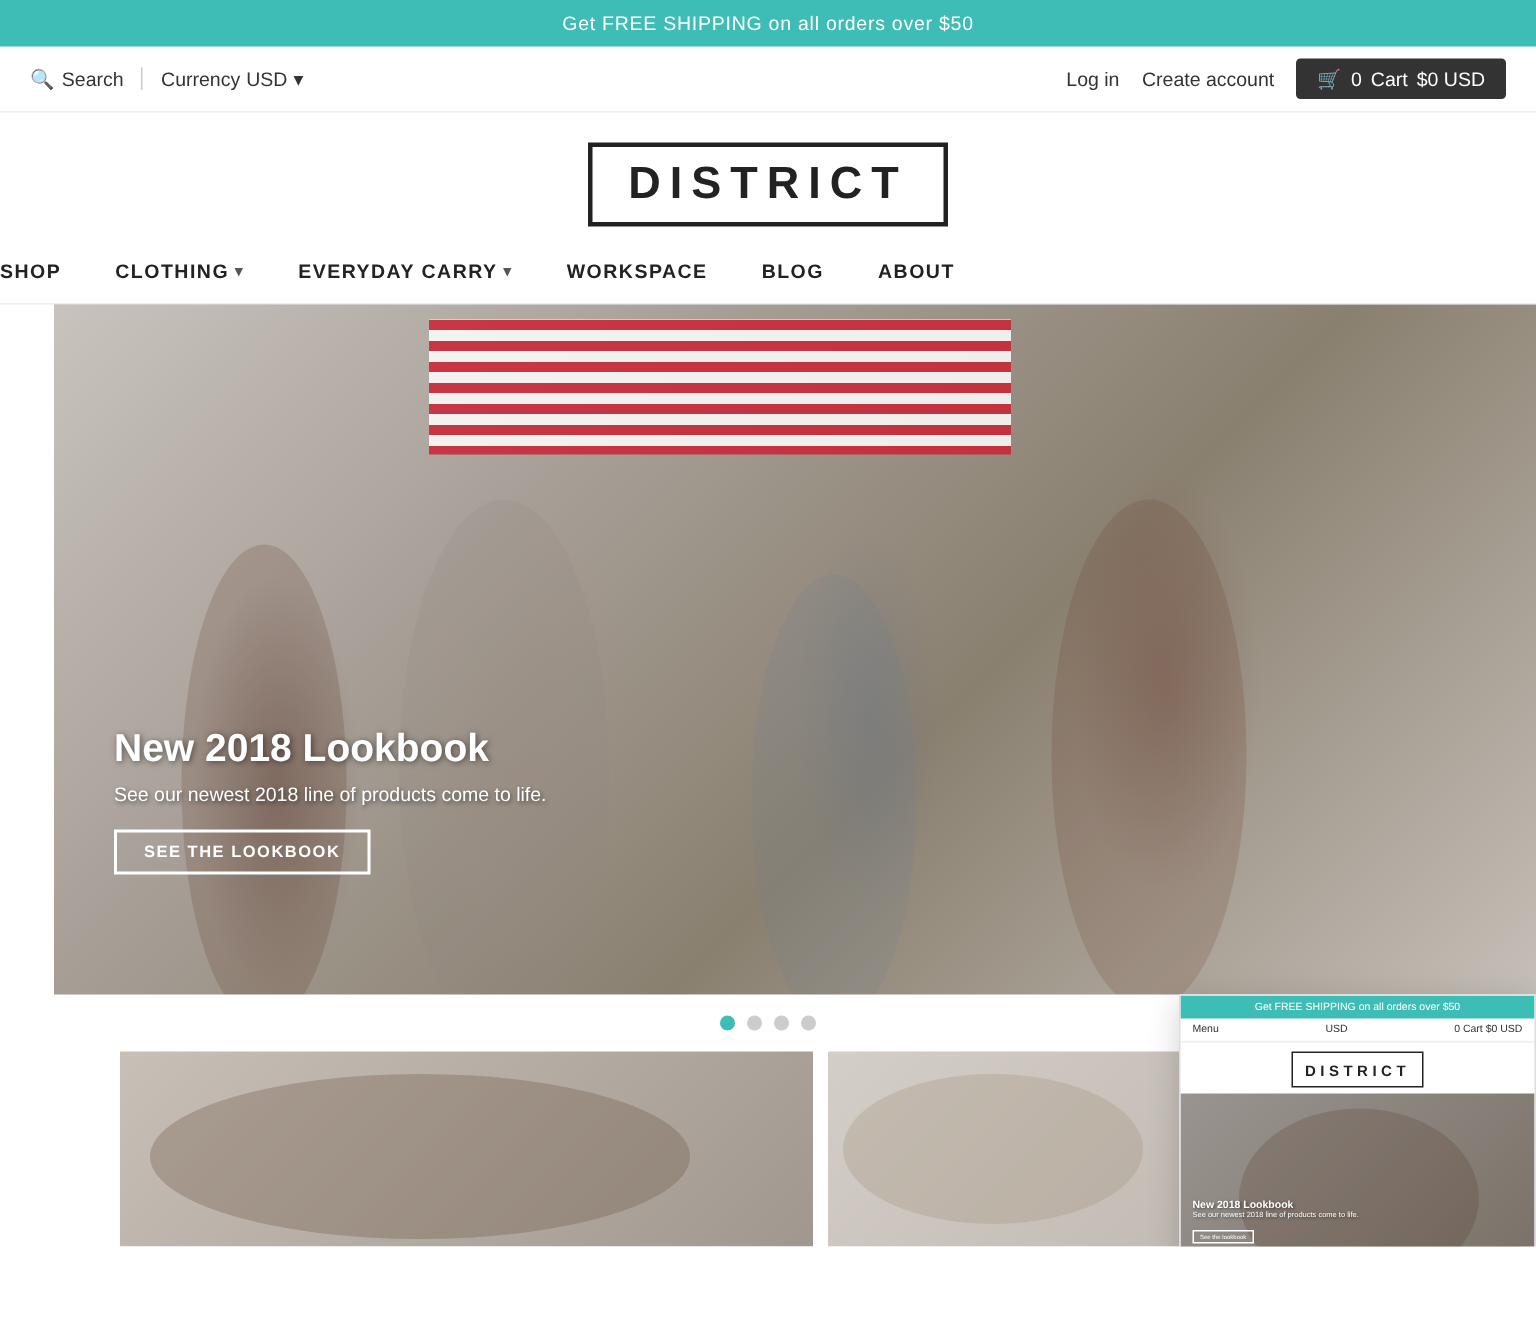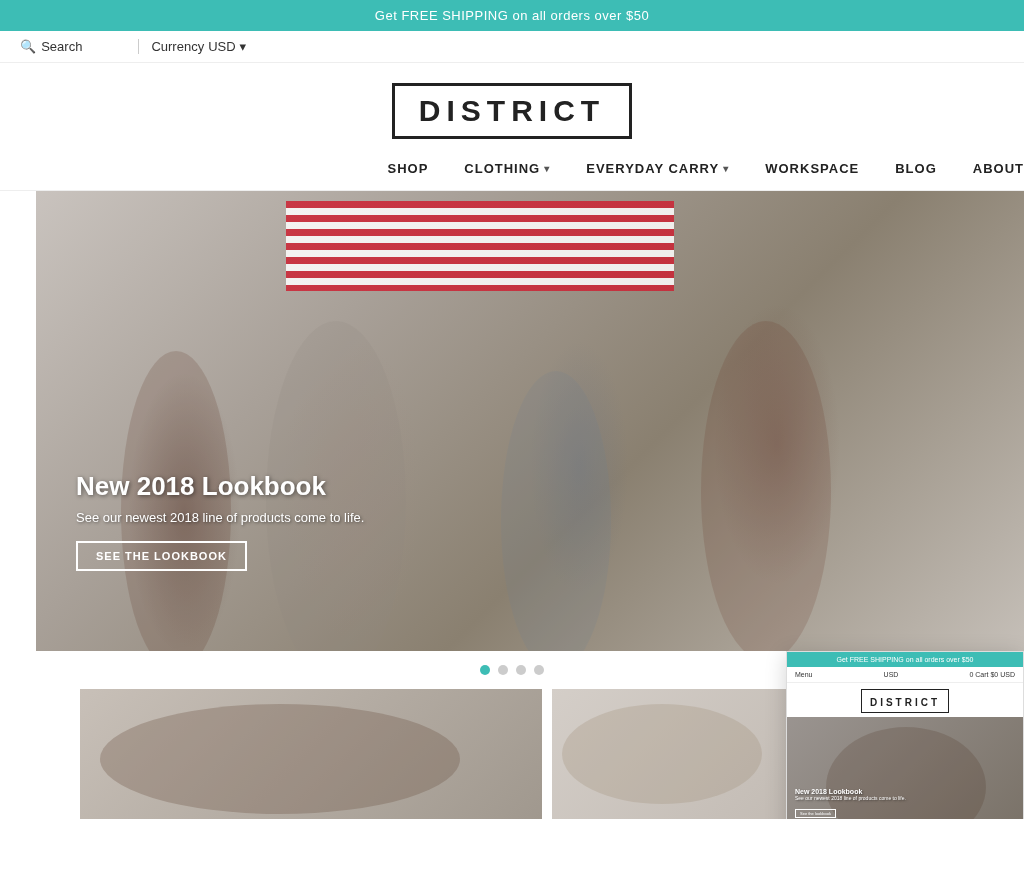--- a/index.html
+++ b/index.html
@@ -37,21 +37,20 @@
       color: #333;
     }
     .header-currency {
       display: flex;
       align-items: center;
       gap: 4px;
       font-size: 13px;
       color: #333;
       border-left: 1px solid #ccc;
       padding-left: 12px;
-      margin-left: 44px;
     }
     .header-right {
       display: flex;
       align-items: center;
       gap: 15px;
     }
     .header-right a {
       text-decoration: none;
       color: #333;
       font-size: 13px;
@@ -82,21 +81,21 @@
       font-size: 30px;
       font-weight: 900;
       letter-spacing: 6px;
       color: #222;
       font-family: 'Arial Black', Arial, sans-serif;
     }
 
     
     .nav {
       display: flex;
-      justify-content: flex-end;
+      justify-content: flex-start;
       gap: 36px;
       padding: 12px 0 14px;
       border-bottom: 1px solid #eee;
     }
     .nav-item {
       font-size: 13px;
       font-weight: 600;
       letter-spacing: 1px;
       color: #222;
       cursor: pointer;
@@ -323,20 +322,30 @@
 <div class="header">
   <div class="header-left">
     <div class="header-search">
       <span>🔍</span>
       <span>Search</span>
     </div>
     <div class="header-currency">
       <span>Currency</span>
       <span>USD</span>
       <span>▾</span>
+    </div>
+  </div>
+  <div class="header-right">
+    <a>Log in</a>
+    <a>Create account</a>
+    <div class="cart-btn">
+      <span>🛒</span>
+      <span>0</span>
+      <span>Cart</span>
+      <span>$0 USD</span>
     </div>
   </div>
 </div>
 
 <div class="logo-area">
   <div class="logo-box">
     <span class="logo-text">DISTRICT</span>
   </div>
 </div>
 

